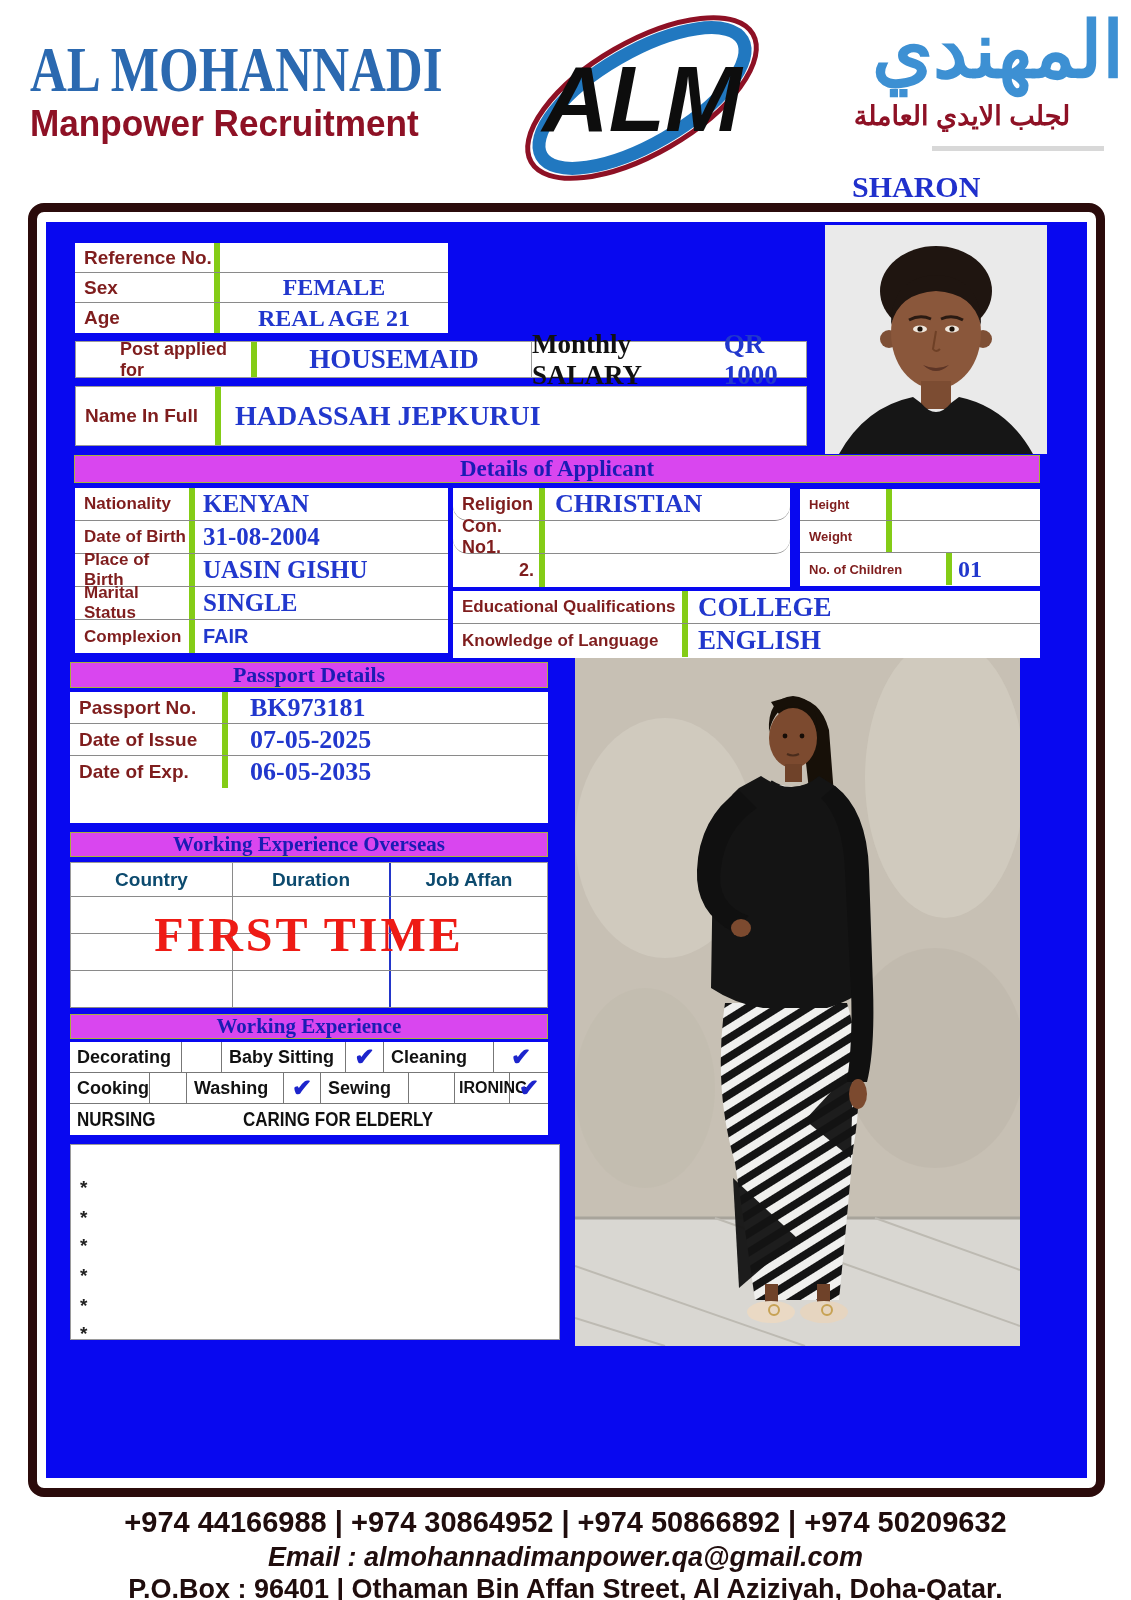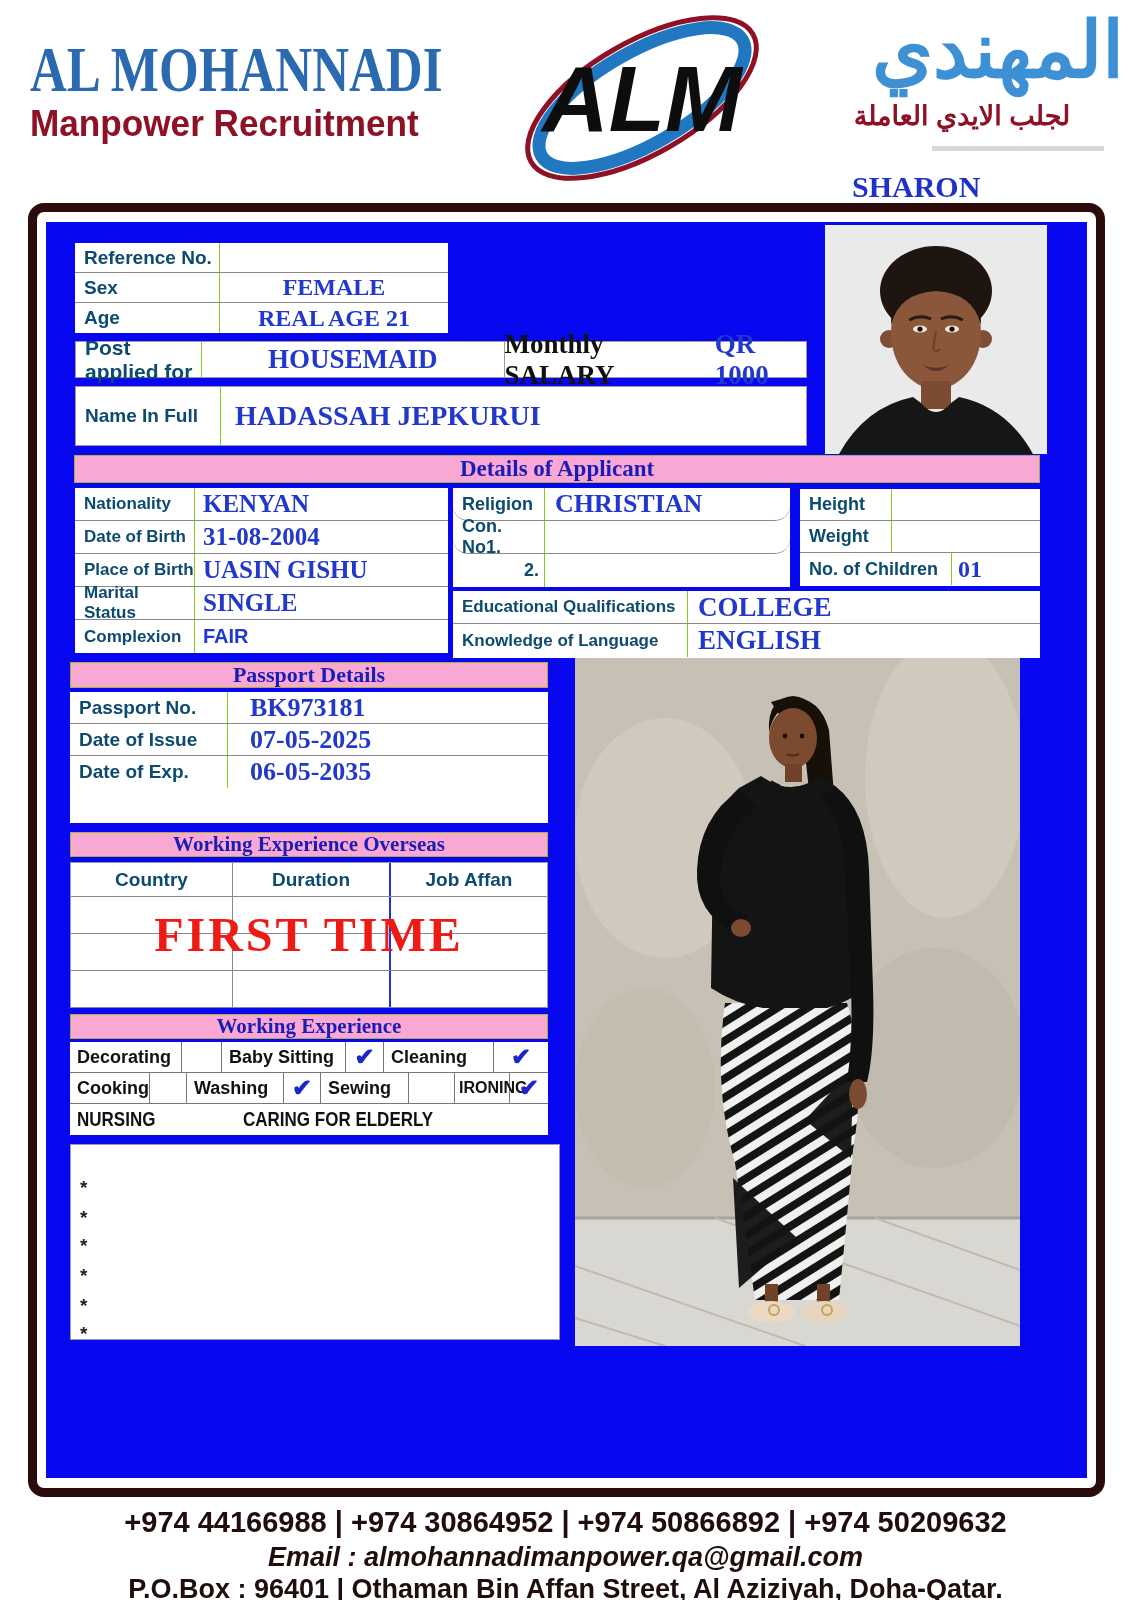--- a/index.html
+++ b/index.html
@@ -25,36 +25,36 @@
   
   .doc-frame{position:absolute;left:28px;top:203px;width:1059px;height:1276px;
              border:9px solid #2b0b0b;border-radius:16px;background:#ffffff;}
   .blue-panel{position:absolute;left:46px;top:222px;width:1041px;height:1256px;background:#0808f0;}
 
   
   .wbox{position:absolute;background:#ffffff;box-sizing:border-box;}
   .frow{display:flex;box-sizing:border-box;border-bottom:1px solid #8a8a8a;}
   .frow:last-child{border-bottom:none;}
   .lbl{box-sizing:border-box;display:flex;align-items:center;padding-left:9px;
-       font-weight:bold;color:#0c4a6e;border-right:1px solid #84cc16;}
+       font-weight:bold;color:#7f1d1d;border-right:6px solid #84cc16;}
   .val{flex:1;display:flex;align-items:center;box-sizing:border-box;
        font-family:"Liberation Serif",serif;font-weight:bold;color:#2137cd;}
   .val.center{justify-content:center;}
-  .banner{position:absolute;background:#f9a8d4;border:1px solid #a6b13c;box-sizing:border-box;
+  .banner{position:absolute;background:#d946ef;border:1px solid #a6b13c;box-sizing:border-box;
           display:flex;align-items:center;justify-content:center;
           font-family:"Liberation Serif",serif;font-weight:bold;color:#1b1cb4;}
 
   
   .ref-table{left:75px;top:243px;width:373px;height:90px;}
   .ref-table .frow{height:30px;}
   .ref-table .lbl{width:145px;font-size:19px;}
   .ref-table .val{font-size:24px;}
 
   .post-row{left:75px;top:341px;width:732px;height:37px;display:flex;border:1px solid #9a9a9a;}
-  .post-row .lbl{width:126px;font-size:21px;}
+  .post-row .lbl{width:146px;font-size:18px;margin-left:35px;}
   .post-row .post-val{width:228px;border-right:1px solid #9a9a9a;font-size:27px;justify-content:center;}
   .salary-cell{flex:1;display:flex;align-items:center;justify-content:center;gap:16px;
                font-family:"Liberation Serif",serif;font-weight:bold;font-size:27px;}
   .salary-label{color:#111;}
   .salary-value{color:#2137cd;}
 
   .name-row{left:75px;top:386px;width:732px;height:60px;display:flex;border:1px solid #9a9a9a;}
   .name-row .lbl{width:145px;font-size:19px;}
   .name-row .val{font-size:28px;padding-left:14px;}
 
@@ -69,21 +69,21 @@
   .val.sansval{font-family:"Liberation Sans",sans-serif;font-size:20px;}
 
   .religion-block{left:453px;top:488px;width:337px;height:99px;}
   .religion-block .frow{height:33px;border-radius:15px;}
   .religion-block .lbl{width:92px;font-size:18px;}
   .religion-block .lbl.num{justify-content:flex-end;padding-right:5px;padding-left:0;}
   .religion-block .val{font-size:26px;padding-left:10px;}
 
   .hw-table{left:800px;top:489px;width:240px;height:97px;}
   .hw-table .frow{height:32px;}
-  .hw-table .lbl{width:92px;font-size:18px;}
+  .hw-table .lbl{width:92px;font-size:13px;}
   .hw-table .lbl.wide{width:152px;}
   .hw-table .val{font-size:24px;padding-left:6px;}
 
   .edu-rows{left:453px;top:591px;width:587px;height:67px;}
   .edu-rows .frow{height:33px;}
   .edu-rows .lbl{width:235px;font-size:17px;}
   .edu-rows .val{font-size:27px;padding-left:10px;}
 
   
   .passport-banner{left:70px;top:662px;width:478px;height:26px;font-size:22px;}

